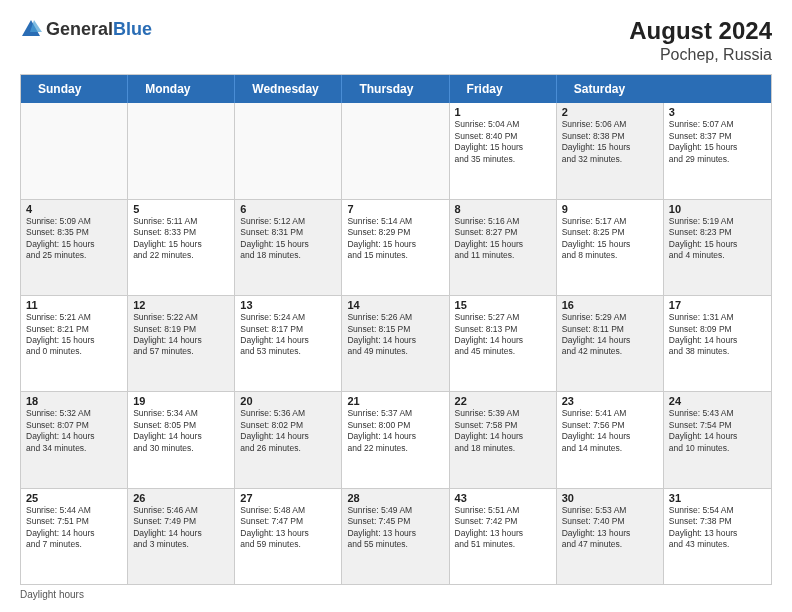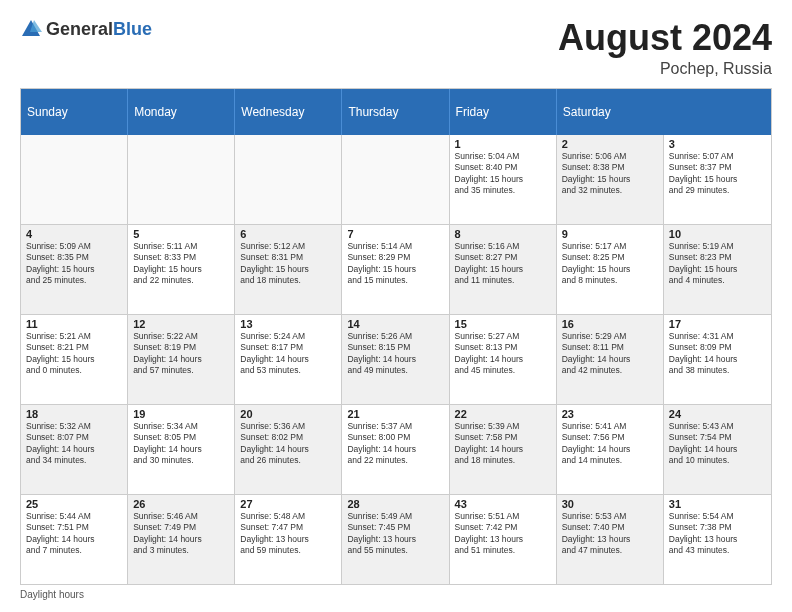--- a/index.html
+++ b/index.html
@@ -41,21 +41,21 @@
       line-height: 1;
     }
     .logo-icon {
       width: 22px;
       height: 22px;
     }
     .title-block {
       text-align: right;
     }
     .main-title {
-      font-size: 36px;
+      font-size: 24px;
       font-weight: bold;
       color: #222;
       line-height: 1.1;
     }
     .subtitle {
       font-size: 16px;
       color: #444;
       margin-top: 2px;
     }
     .calendar {
@@ -65,24 +65,25 @@
       border: 1px solid #ccc;
     }
     .cal-header-row {
       display: grid;
       grid-template-columns: repeat(7, 1fr);
       background: #2a6db5;
     }
     .cal-header-cell {
       color: #fff;
       font-size: 12px;
-      font-weight: normal;
-      padding: 16px 6px;
+      font-weight: bold;
+      padding: 7px 6px;
       border-right: 1px solid #4a8dd5;
       text-align: left;
+      margin-left: 11px;
     }
     .cal-header-cell:last-child { border-right: none; }
     .cal-body {
       flex: 1;
       display: flex;
       flex-direction: column;
     }
     .cal-week {
       display: grid;
       grid-template-columns: repeat(7, 1fr);
@@ -266,21 +267,21 @@
           </div>
           <div class="cal-cell shaded">
             <span class="day-num">16</span>
             <div class="cell-text" style="white-space: pre-line;">Sunrise: 5:29 AM
 Sunset: 8:11 PM
 Daylight: 14 hours
 and 42 minutes.</div>
           </div>
           <div class="cal-cell">
             <span class="day-num">17</span>
-            <div class="cell-text" style="white-space: pre-line;">Sunrise: 4:31 AM
+            <div class="cell-text" style="white-space: pre-line;">Sunrise: 1:31 AM
 Sunset: 8:09 PM
 Daylight: 14 hours
 and 38 minutes.</div>
           </div>
         </div>
         <div class="cal-week">
           <div class="cal-cell shaded">
             <span class="day-num">18</span>
             <div class="cell-text" style="white-space: pre-line;">Sunrise: 5:32 AM
 Sunset: 8:07 PM

